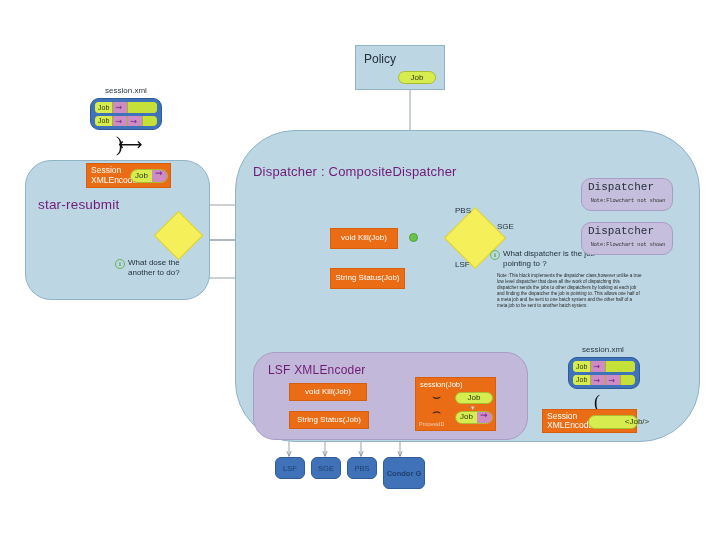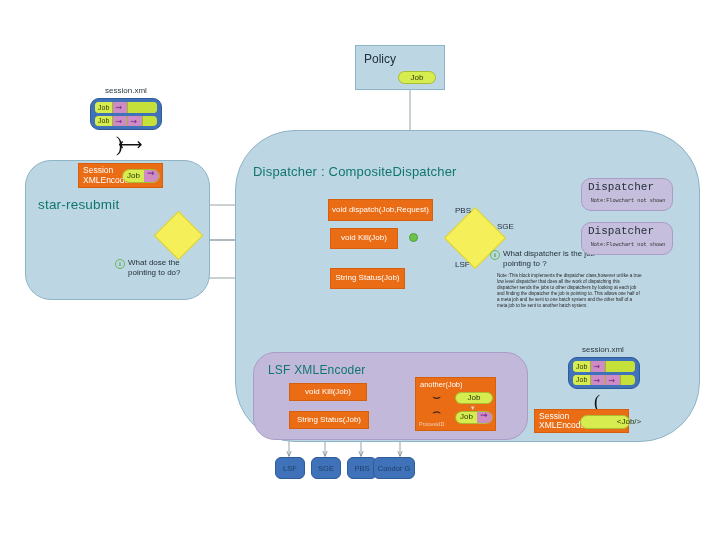--- a/index.html
+++ b/index.html
@@ -15,30 +15,30 @@
   .bigbox.round{border-radius:60px;}
   .policybox{
     background:#bcd6e3;border:1px solid #8fb4c6;border-radius:0;
   }
   .purplebox{
     background:#c6bedd;border:1px solid #a99cc6;border-radius:10px;font-family:Liberation Mono, monospace;
   }
   .lsfbox{
     background:#c2b9da;border:1px solid #a99cc6;border-radius:22px;
   }
-  .title-lg{font-size:13.5px;color:#0f766e;letter-spacing:.2px;}
+  .title-lg{font-size:13.5px;color:#701a75;letter-spacing:.2px;}
   .title-md{font-size:12px;color:#22303a;}
 
   
   .orange{
     background:#ea6c14;border:1px solid #d55f0c;color:#fff;
     display:flex;align-items:center;justify-content:center;
     font-size:8.5px;text-align:center;line-height:1.1;
   }
-  .orange.left{justify-content:flex-start;}
+  .orange.left{justify-content:flex-start;margin-left:8px;}
 
   
   .bluebox{
     background:#3f72b8;border:1px solid #2f5c99;border-radius:6px;
     color:#20406e;font-size:7.5px;display:flex;align-items:center;justify-content:center;
   }
 
   
   .sessionbox{
     background:#3f72b8;border:1px solid #2f5c99;border-radius:9px;
@@ -180,26 +180,25 @@
       <div class="p">
           <span>⇝</span>
         </div>
     </div>
   </div>
 
 
   <div class="abs diamond" style="left:161px;top:218px;width:35px;height:35px;"></div>
 
   <div class="abs infoi" style="left:115px;top:259px;">i</div>
-  <div class="abs infotext" style="left:128px;top:258px;width:72px;">What dose the pointing to do?</div>
+  <div class="abs infotext" style="left:128px;top:258px;width:72px;">What dose the another to do?</div>
 
   <div class="abs bigbox round" style="left:235px;top:130px;width:465px;height:312px;"></div>
   <div class="abs title-lg" style="left:253px;top:164px;font-size:13px;">Dispatcher : CompositeDispatcher</div>
 
-  <div class="abs orange" style="left:328px;top:199px;width:105px;height:22px;font-size:8px;">void dispatch(Job,Request)</div>
   <div class="abs orange" style="left:330px;top:228px;width:68px;height:21px;font-size:8px;">void Kill(Job)</div>
   <div class="abs orange" style="left:330px;top:268px;width:75px;height:21px;font-size:8px;">String Status(Job)</div>
 
   <div class="abs junction" style="left:409px;top:233px;"></div>
 
   <div class="abs diamond" style="left:453px;top:216px;width:44px;height:44px;"></div>
   <div class="abs lbl" style="left:455px;top:206px;">PBS</div>
   <div class="abs lbl" style="left:497px;top:222px;">SGE</div>
   <div class="abs lbl" style="left:455px;top:260px;">LSF</div>
 
@@ -217,21 +216,21 @@
     <div class="abs note-sm" style="left:0px;top:20px;width:92px;">Note:Flowchart not shown</div>
   </div>
 
   <div class="abs lsfbox" style="left:253px;top:352px;width:275px;height:88px;"></div>
   <div class="abs title-lg" style="left:268px;top:363px;font-size:12px;">LSF XMLEncoder</div>
 
   <div class="abs orange" style="left:289px;top:383px;width:78px;height:18px;font-size:8px;">void Kill(Job)</div>
   <div class="abs orange" style="left:289px;top:411px;width:80px;height:18px;font-size:8px;">String Status(Job)</div>
 
   <div class="abs orange" style="left:415px;top:377px;width:81px;height:54px;display:block;">
-    <div class="abs" style="left:4px;top:3px;font-size:7.5px;color:#fff;">another(Job)</div>
+    <div class="abs" style="left:4px;top:3px;font-size:7.5px;color:#fff;">session(Job)</div>
     <div class="abs" style="left:16px;top:12px;font-size:14px;color:#111;line-height:1;font-family:'Liberation Serif',serif;">⌣</div>
     <div class="abs" style="left:16px;top:27px;font-size:14px;color:#111;line-height:1;font-family:'Liberation Serif',serif;">⌢</div>
     <div class="abs" style="left:3px;top:43px;font-size:5.5px;color:#f4d2b8;">ProcessID</div>
     <div class="abs jobpill" style="left:39px;top:14px;width:38px;height:12px;">Job</div>
     <div class="abs jobpill2" style="left:39px;top:33px;height:13px;">
       <div class="t">Job</div>
       <div class="p">
           <span>⇝</span>
         </div>
     </div>
@@ -264,15 +263,15 @@
     <div style="text-align:left;">
       <div>Session</div>
       <div>XMLEncoder</div>
     </div>
     <div class="abs jobpill" style="left:45px;top:5px;width:44px;height:14px;font-size:8px;padding-left:48px;">&lt;Job/&gt;</div>
   </div>
 
   <div class="abs bluebox" style="left:275px;top:457px;width:30px;height:22px;">LSF</div>
   <div class="abs bluebox" style="left:311px;top:457px;width:30px;height:22px;">SGE</div>
   <div class="abs bluebox" style="left:347px;top:457px;width:30px;height:22px;">PBS</div>
-  <div class="abs bluebox" style="left:373px;top:457px;width:42px;height:22px;">Condor G</div>
+  <div class="abs bluebox" style="left:383px;top:457px;width:42px;height:32px;font-weight:bold;">Condor G</div>
 
 </div>
 
 </body></html>

